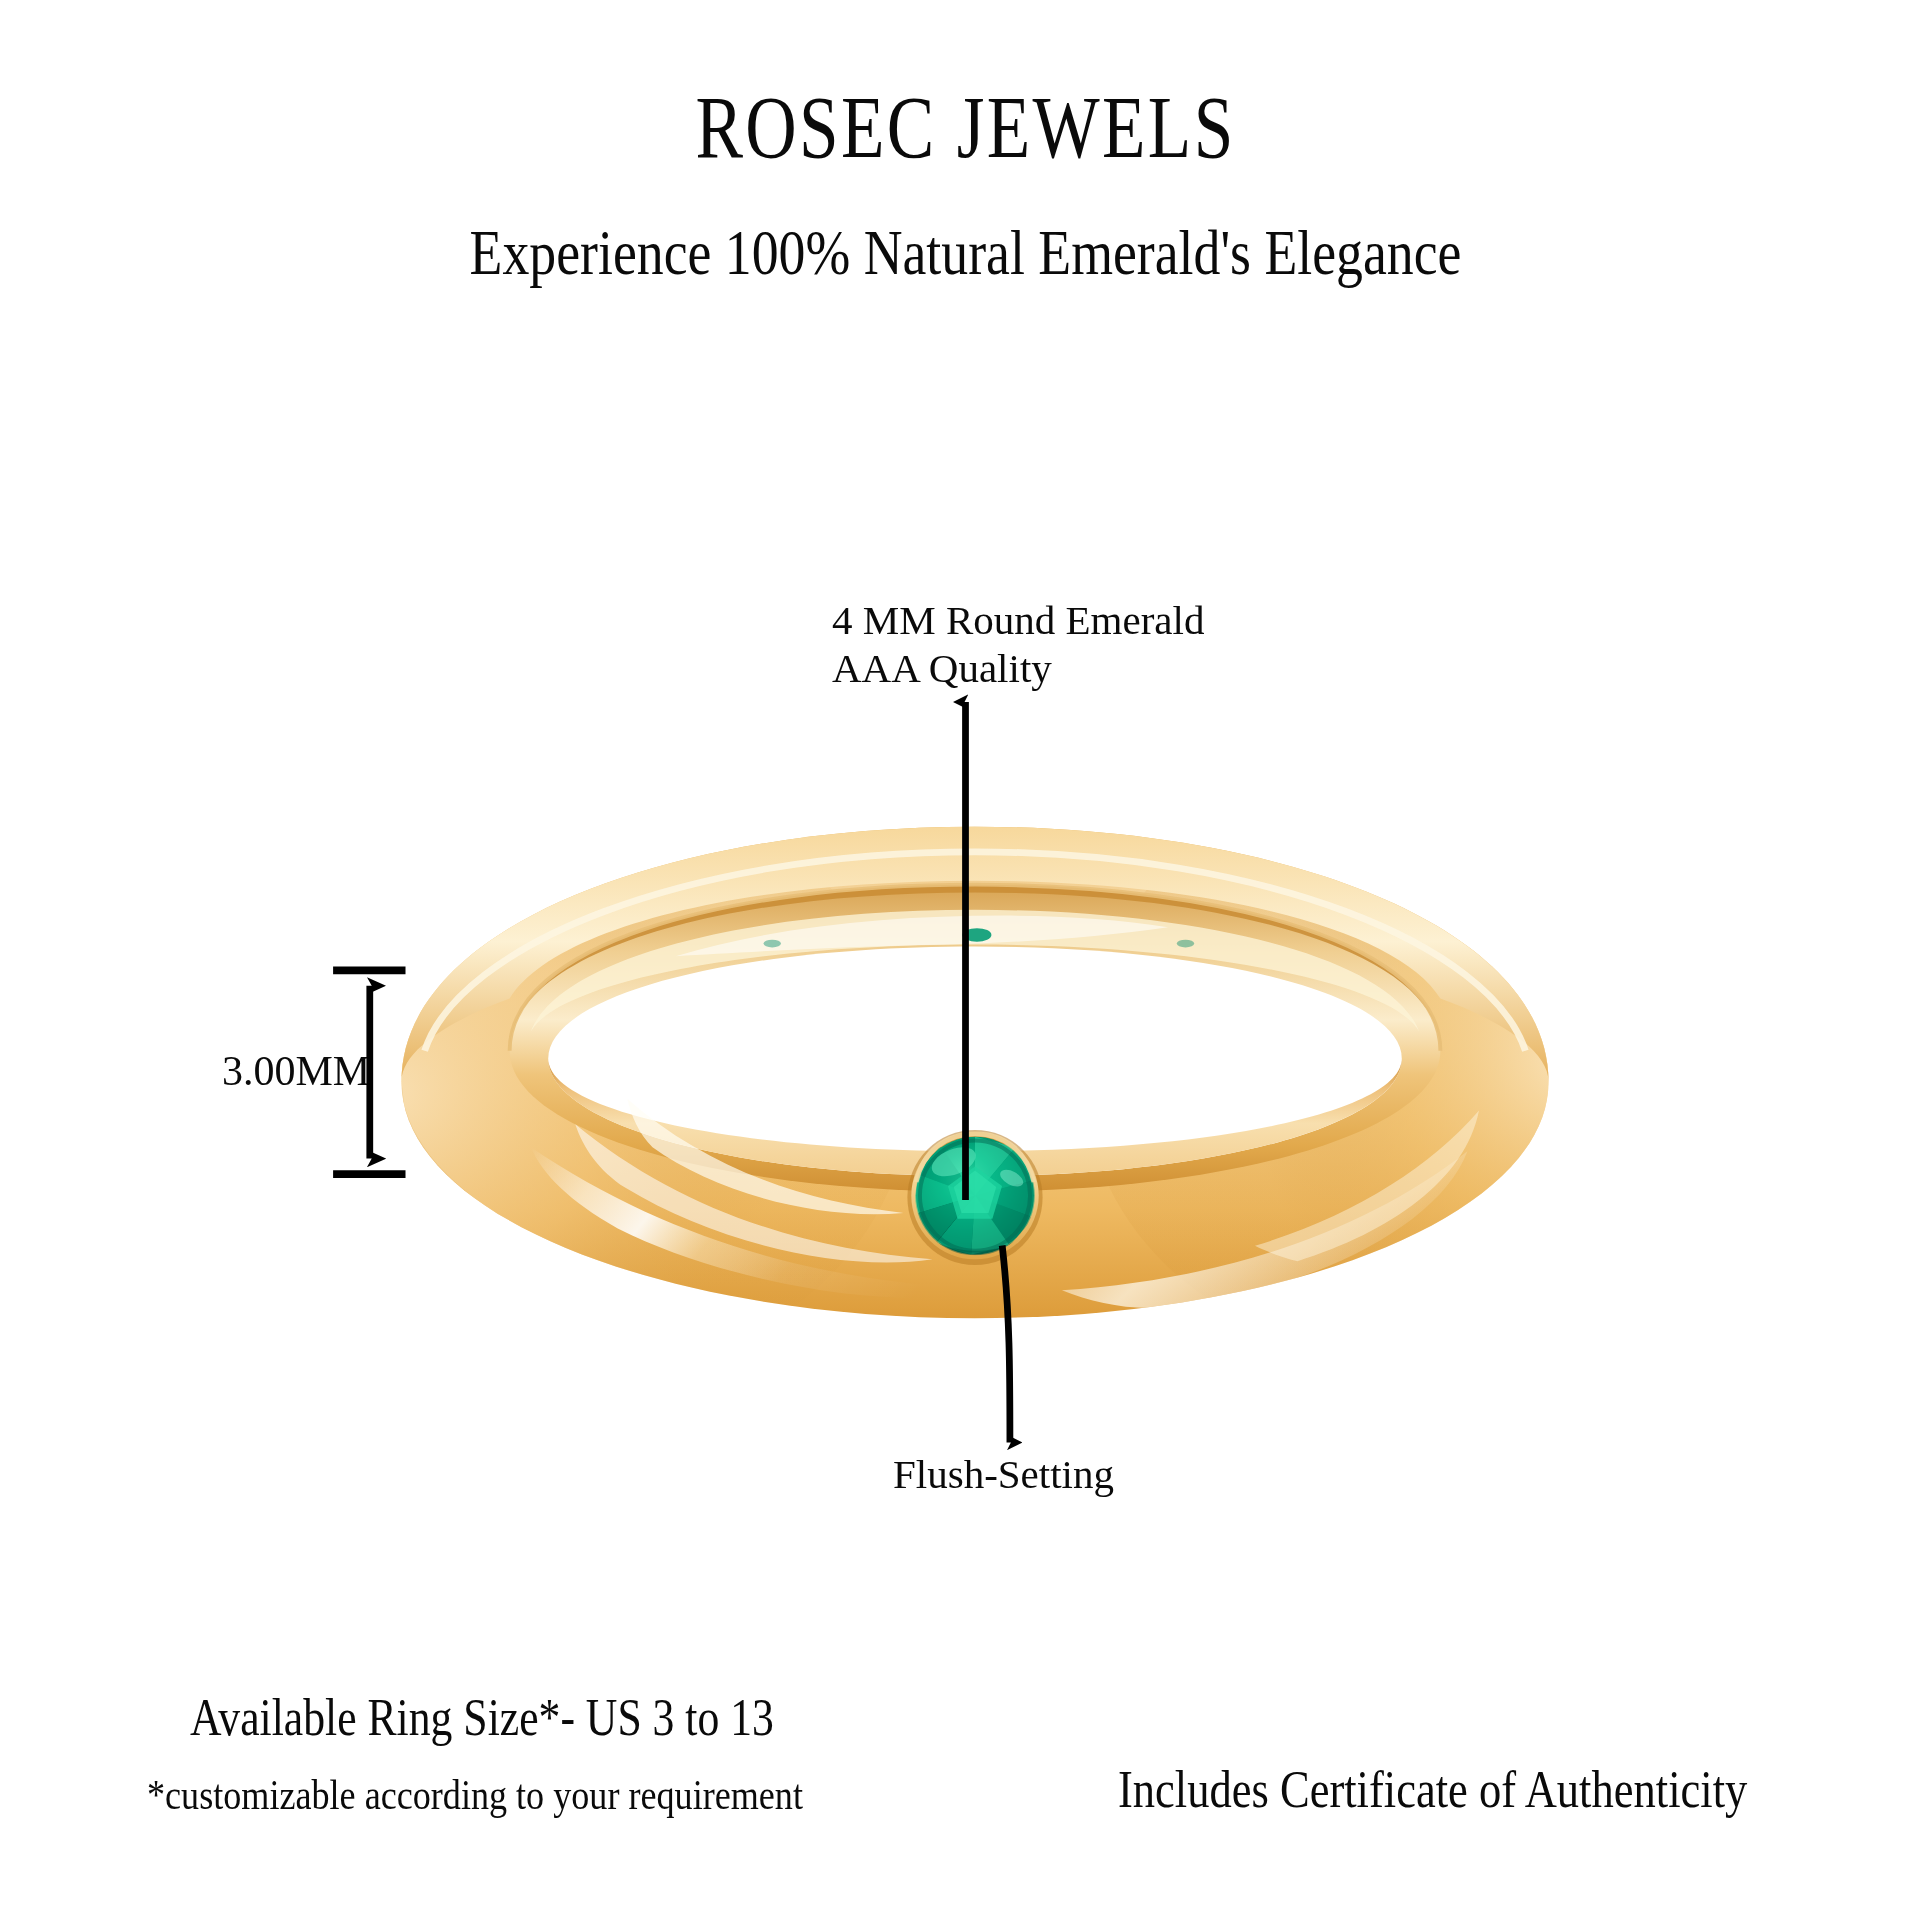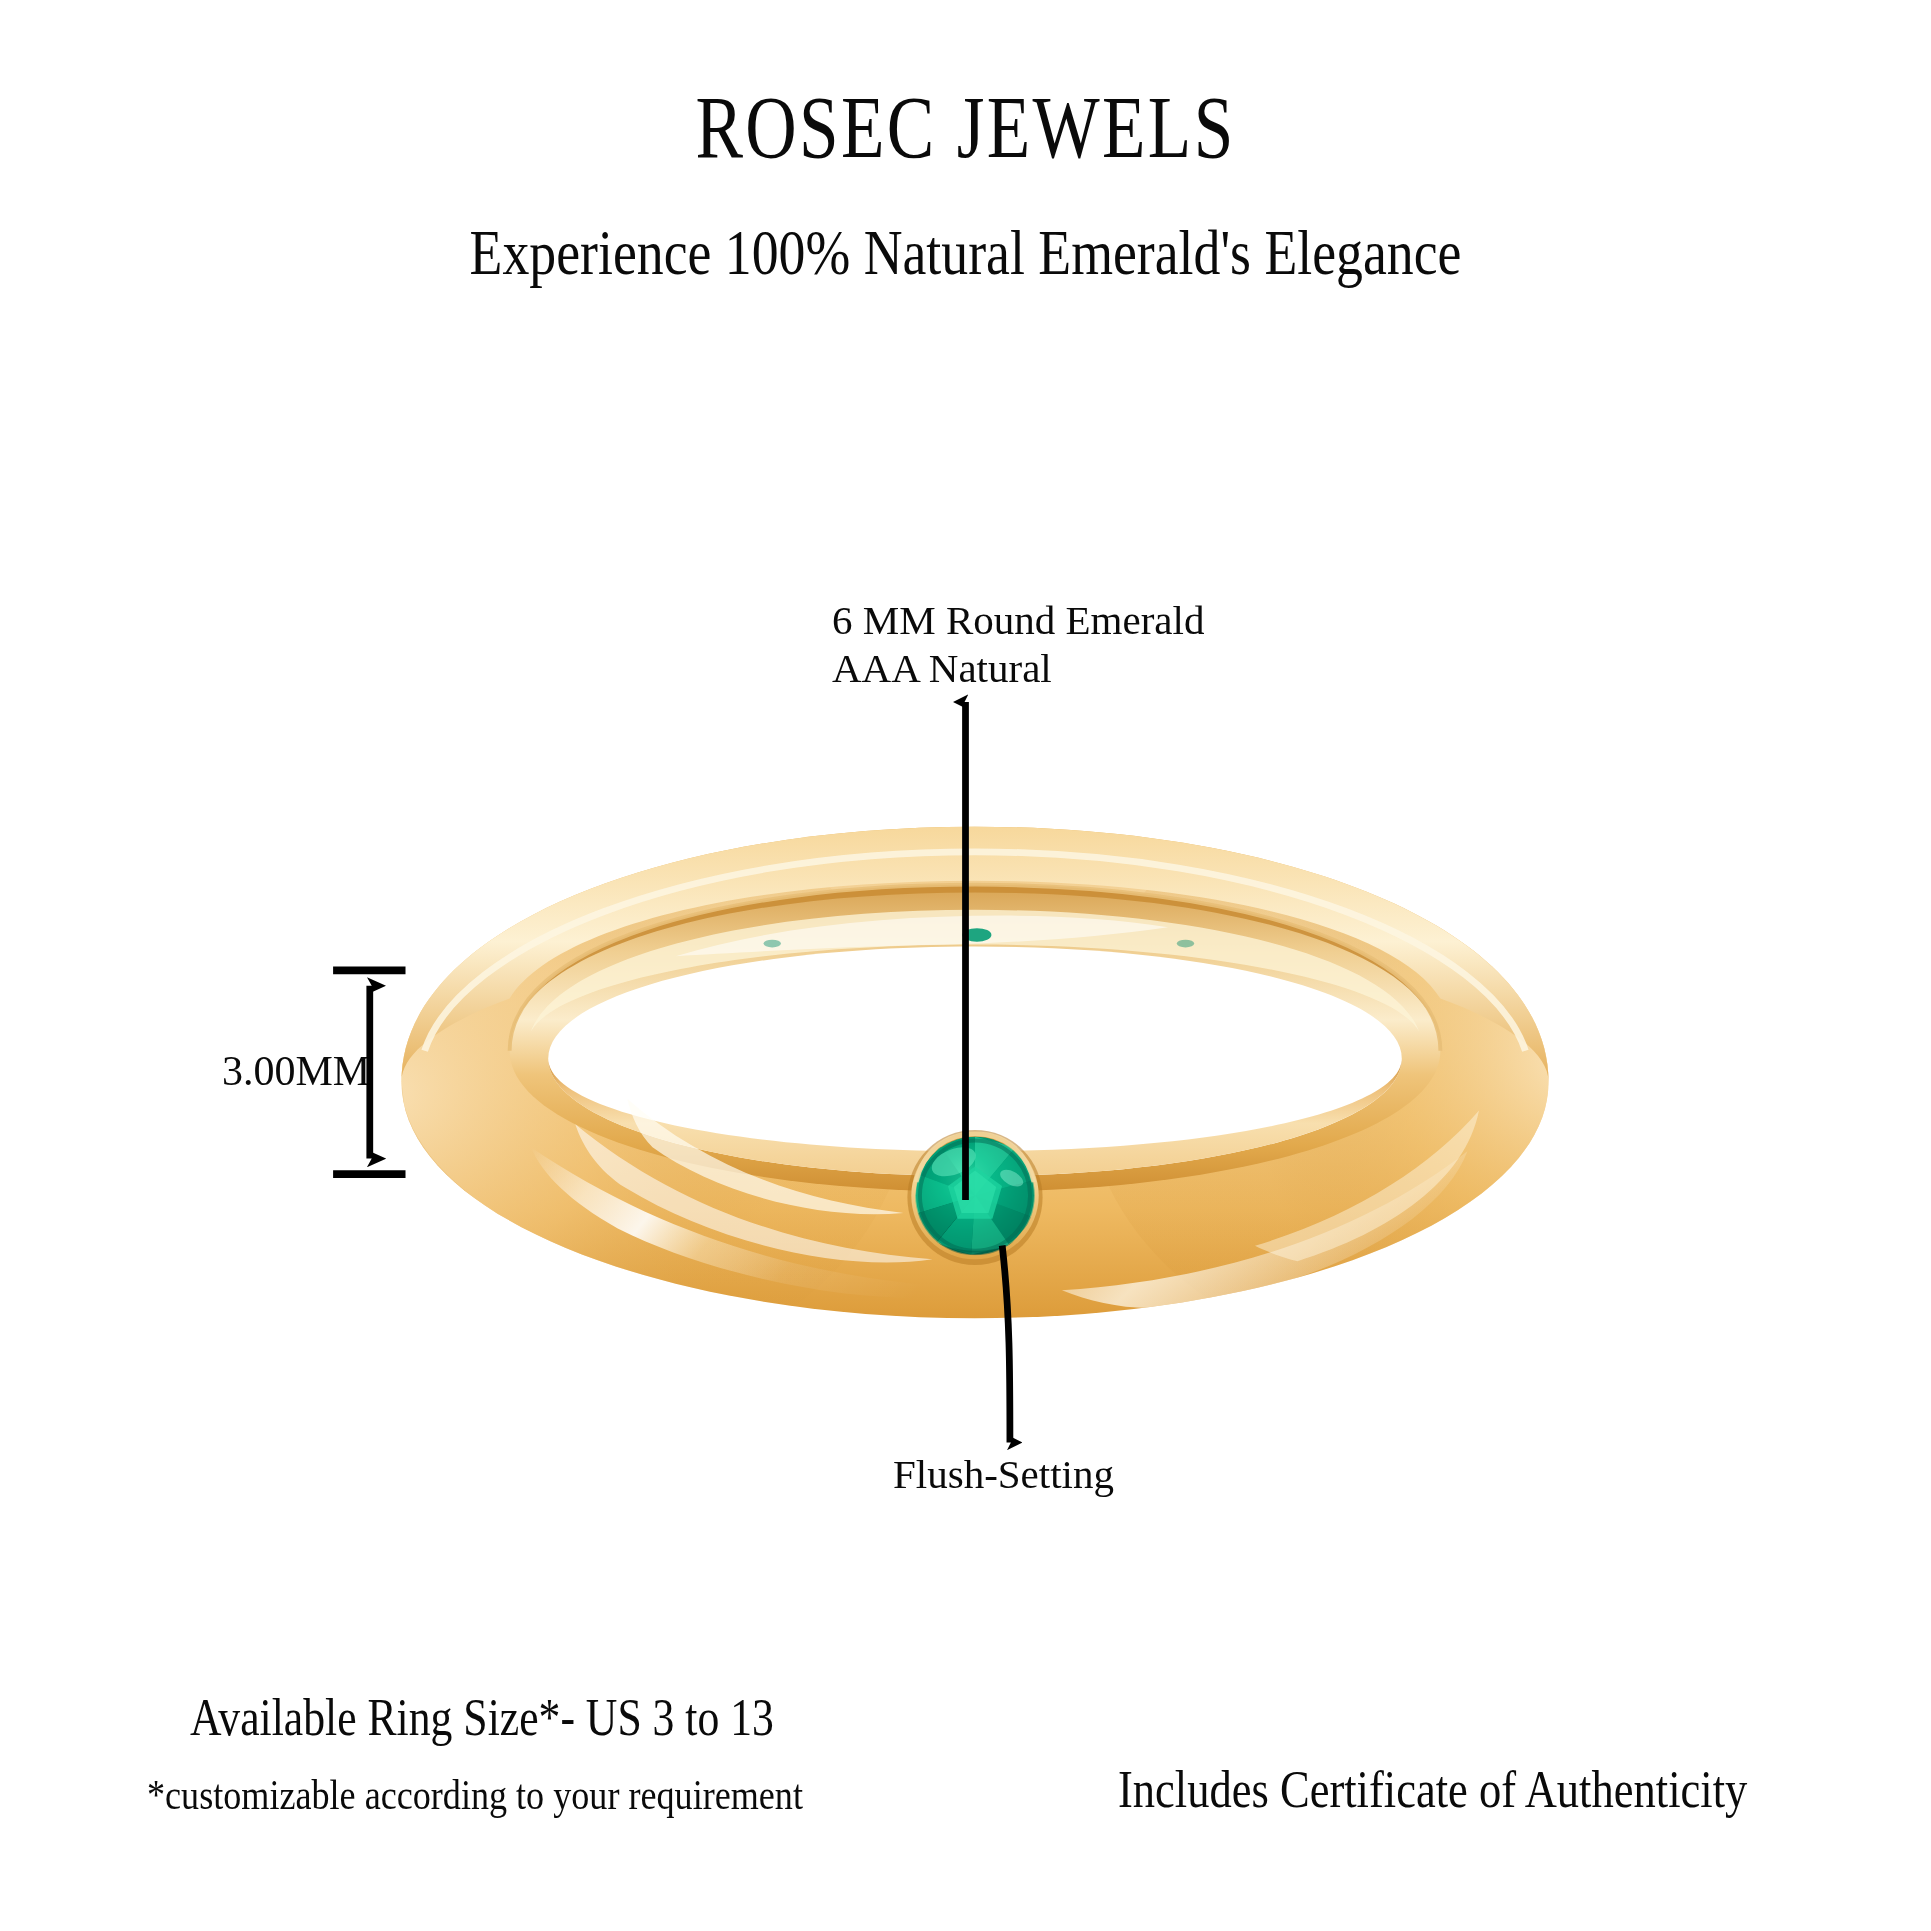--- a/index.html
+++ b/index.html
@@ -349,22 +349,22 @@
 
           <path d="M 556,455 C 580,482 640,482 664,455 C 648,488 572,488 556,455 Z" fill="#00523f" opacity="0.45"></path>
         </g>
 
         <path d="M 549,404 C 556,372 580,354 610,354 C 640,354 664,372 671,404" fill="none" stroke="#f6dca6" stroke-width="5" stroke-opacity="0.85"></path>
       </g>
     </svg>
   </div>
 
   <div class="callout-stone">
-    <span>6 MM Round Emerald</span>
-    <span>AAA Natural</span>
+    <span>4 MM Round Emerald</span>
+    <span>AAA Quality</span>
   </div>
 
   <div class="callout-setting">Flush-Setting</div>
 
   <div class="dim-label">3.00MM</div>
 
   <svg class="anno" viewBox="0 0 2000 2000" xmlns="http://www.w3.org/2000/svg">
     <defs>
       <marker id="mUp" markerWidth="16" markerHeight="16" refX="8" refY="13" orient="auto" markerUnits="userSpaceOnUse">
         <path d="M8,0 L16,16 L8,12 L0,16 Z" fill="#000000"></path>

